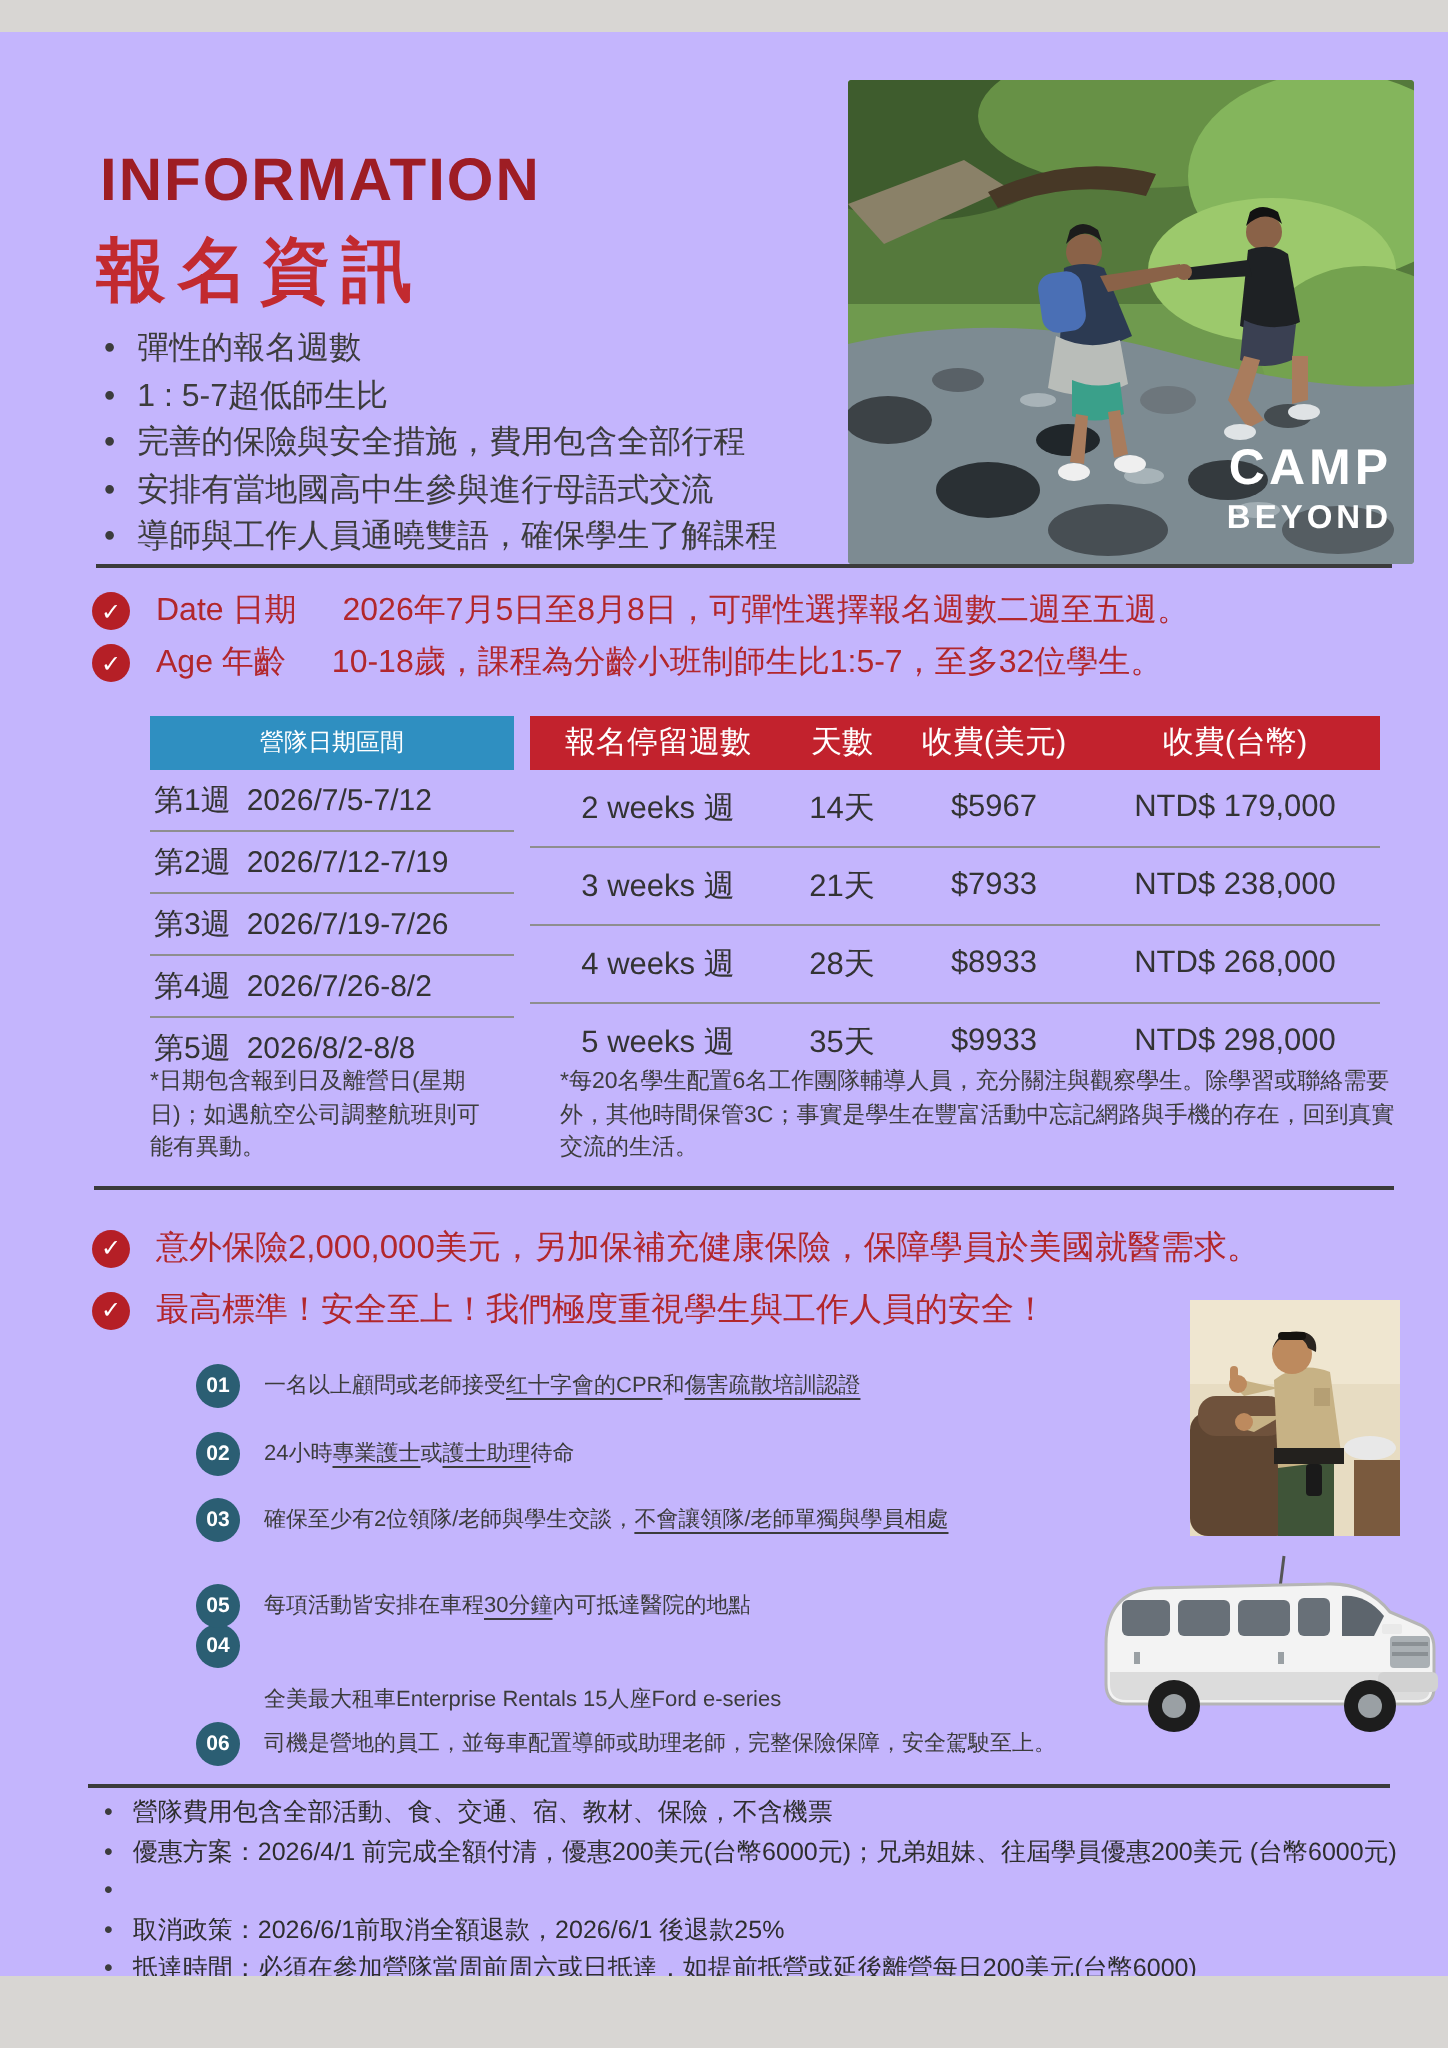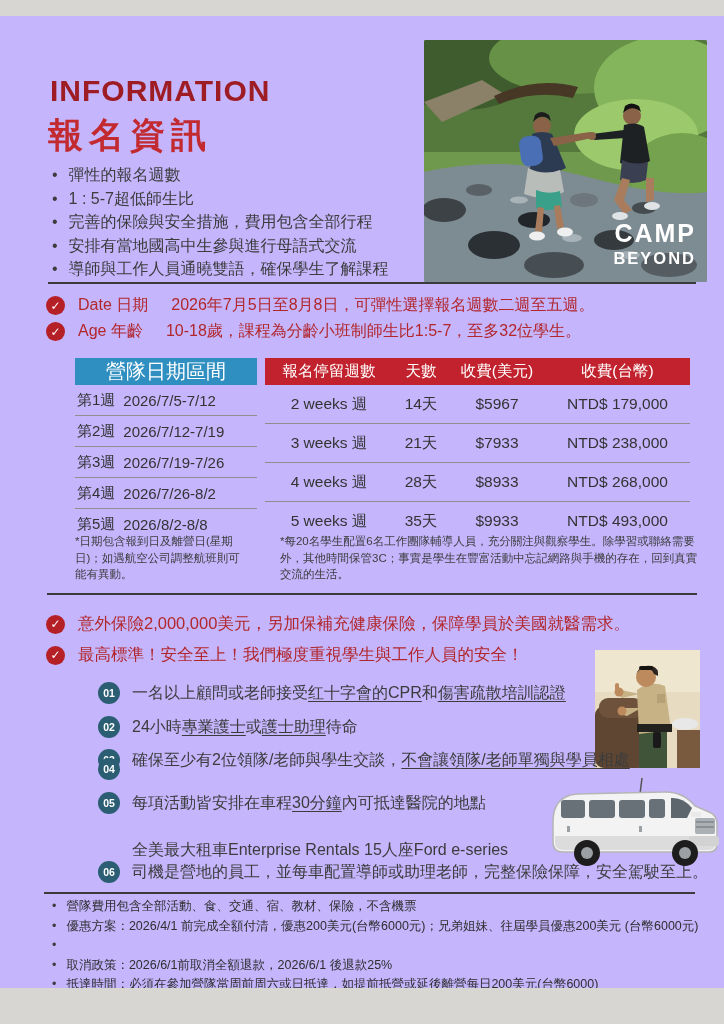--- a/index.html
+++ b/index.html
@@ -25,44 +25,44 @@
   .rule4{left:44px;top:995px;width:651px;}
   
   .kf{position:absolute;left:46px;display:flex;align-items:center;gap:13px;color:#b2272c;font-size:16px;}
   .kf1{top:279px;}
   .kf2{top:305px;}
   .check{flex:0 0 auto;width:19px;height:19px;border-radius:50%;background:#b51f26;color:#fff;
          display:flex;align-items:center;justify-content:center;font-size:12px;font-weight:bold;}
   .kf .lbl{margin-right:10px;}
   
   .dtable{position:absolute;left:75px;top:342px;width:182px;}
-  .dtable .th{background:#2f8fc1;color:#fff;height:27px;line-height:27px;text-align:center;font-size:20px;}
+  .dtable .th{background:#2f8fc1;color:#fff;height:27px;line-height:27px;text-align:center;font-size:12px;}
   .dtable .tr{height:30px;display:flex;align-items:center;gap:8px;border-bottom:1px solid #8e8e8e;
               font-size:15px;color:#333;padding-left:2px;}
   .dtable .tr:last-child{border-bottom:none;}
   
   .ptable{position:absolute;left:265px;top:342px;width:425px;}
   .pgrid{display:grid;grid-template-columns:128px 56px 96px 145px;align-items:center;text-align:center;}
   .phead{background:#c2222d;color:#fff;height:27px;font-size:15.5px;}
   .prow{height:38px;border-bottom:1px solid #8e8e8e;font-size:15.5px;color:#333;}
   .prow:last-child{border-bottom:none;}
   
   .fnote{position:absolute;top:517px;font-size:11.5px;line-height:16.5px;color:#3d3d3d;}
   .fn-left{left:75px;width:170px;}
   .fn-right{left:280px;width:420px;}
   
   .as{position:absolute;left:46px;display:flex;align-items:center;gap:13px;color:#b2272c;font-size:16.5px;}
   .as1{top:597px;}
   .as2{top:628px;}
   
   .sitem{position:absolute;left:98px;display:flex;align-items:flex-end;gap:12px;}
-  .s1{top:666px;} .s2{top:700px;} .s3{top:733px;} .s4{top:742px;gap:24px;} .s5{top:776px;} .s6{top:823px;}
+  .s1{top:666px;} .s2{top:700px;} .s3{top:733px;} .s4{top:796px;gap:24px;} .s5{top:776px;} .s6{top:823px;}
   .badge{flex:0 0 auto;width:22px;height:22px;border-radius:50%;background:#2b5e73;color:#fff;
          font-size:10.5px;font-weight:bold;display:flex;align-items:center;justify-content:center;}
-  .stext{font-size:16px;color:#3c3c3c;line-height:22px;}
+  .stext{font-size:11px;color:#3c3c3c;line-height:22px;}
   .ul{text-decoration:underline;text-underline-offset:3px;}
   .s6 .badge{margin-top:9px;}
   
   .officer{position:absolute;left:595px;top:634px;width:105px;height:118px;overflow:hidden;}
   .van{position:absolute;left:543px;top:750px;width:180px;height:108px;}
   
   .bnotes{position:absolute;left:52px;top:882px;width:648px;}
   .bn{display:flex;gap:10px;font-size:12.5px;line-height:16px;color:#2e2e2e;margin-bottom:3.5px;}
 </style>
 </head>
@@ -208,21 +208,21 @@
     <div class="pgrid prow">
       <span>4 weeks 週</span>
       <span>28天</span>
       <span>$8933</span>
       <span>NTD$ 268,000</span>
     </div>
     <div class="pgrid prow">
       <span>5 weeks 週</span>
       <span>35天</span>
       <span>$9933</span>
-      <span>NTD$ 493,000</span>
+      <span>NTD$ 298,000</span>
     </div>
   </div>
 
   <div class="fnote fn-left">*日期包含報到日及離營日(星期日)；如遇航空公司調整航班則可能有異動。</div>
   <div class="fnote fn-right">*每20名學生配置6名工作團隊輔導人員，充分關注與觀察學生。除學習或聯絡需要外，其他時間保管3C；事實是學生在豐富活動中忘記網路與手機的存在，回到真實交流的生活。</div>
 
   <div class="rule rule2"></div>
 
   <div class="as as1">
     <span class="check">✓</span>

